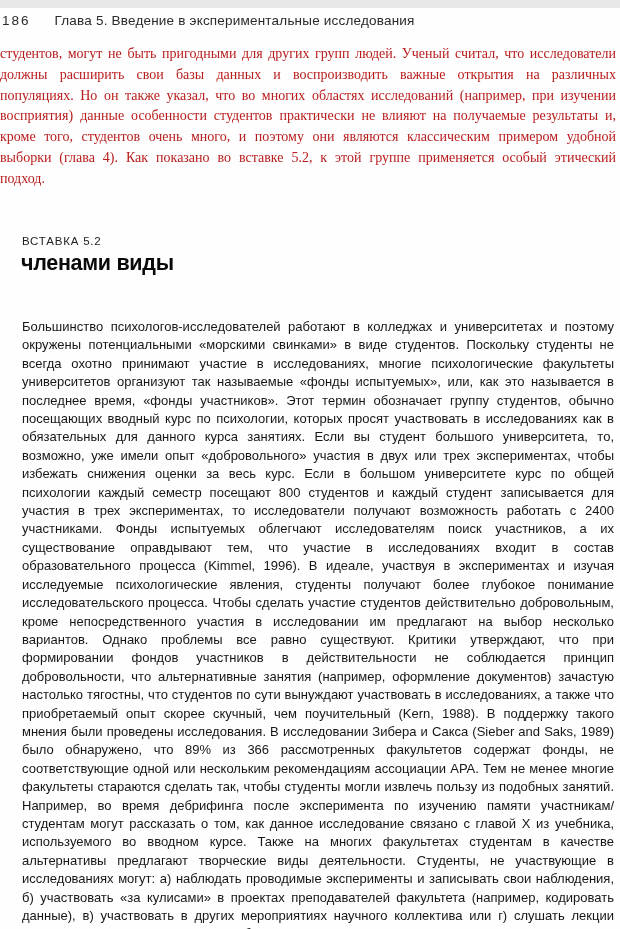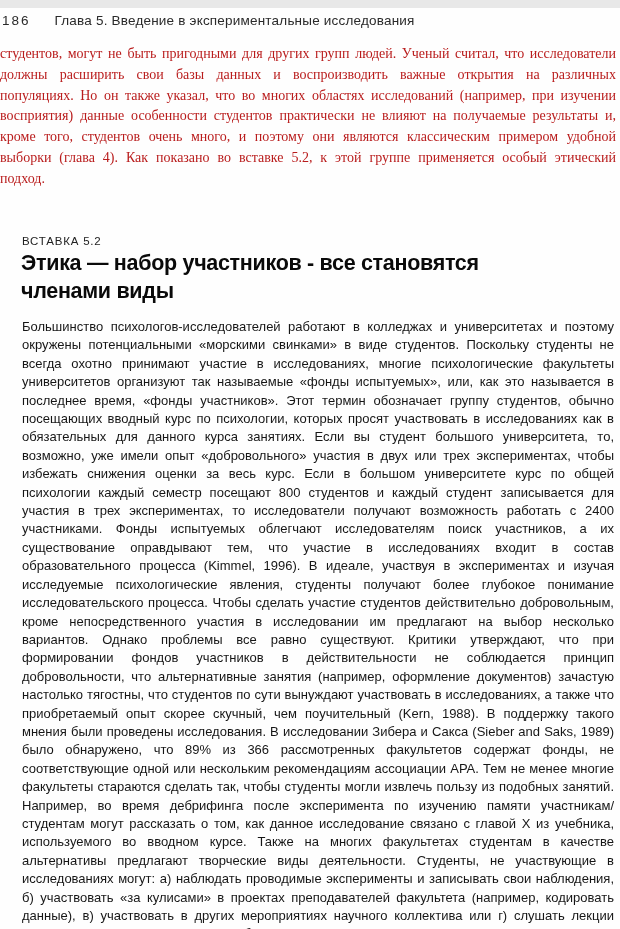--- a/index.html
+++ b/index.html
@@ -103,21 +103,20 @@
     <span class="page-number">186</span><span class="chapter-title">Глава 5. Введение в экспериментальные исследования</span>
   </div>
 
   <div class="intro-paragraph">студентов, могут не быть пригодными для других групп людей. Ученый считал, что исследователи должны расширить свои базы данных и воспроизводить важные открытия на различных популяциях. Но он также указал, что во многих областях исследований (например, при изучении восприятия) данные особенности студентов практически не влияют на получаемые результаты и, кроме того, студентов очень много, и поэтому они являются классическим примером удобной выборки (глава 4). Как показано во вставке 5.2, к этой группе применяется особый этический подход.</div>
 
   <section class="box-insert">
 
     <div class="box-label">ВСТАВКА 5.2</div>
 
     <h1 class="box-title">
-      <span class="title-line">Этика — набор участников - все становятся</span>
       <span class="title-line">членами виды</span>
     </h1>
 
     <div class="box-body">Большинство психологов-исследователей работают в колледжах и университетах и поэтому окружены потенциальными «морскими свинками» в виде студентов. Поскольку студенты не всегда охотно принимают участие в исследованиях, многие психологические факультеты университетов организуют так называемые «фонды испытуемых», или, как это называется в последнее время, «фонды участников». Этот термин обозначает группу студентов, обычно посещающих вводный курс по психологии, которых просят участвовать в исследованиях как в обязательных для данного курса занятиях. Если вы студент большого университета, то, возможно, уже имели опыт «добровольного» участия в двух или трех экспериментах, чтобы избежать снижения оценки за весь курс. Если в большом университете курс по общей психологии каждый семестр посещают 800 студентов и каждый студент записывается для участия в трех экспериментах, то исследователи получают возможность работать с 2400 участниками. Фонды испытуемых облегчают исследователям поиск участников, а их существование оправдывают тем, что участие в исследованиях входит в состав образовательного процесса (Kimmel, 1996). В идеале, участвуя в экспериментах и изучая исследуемые психологические явления, студенты получают более глубокое понимание исследовательского процесса. Чтобы сделать участие студентов действительно добровольным, кроме непосредственного участия в исследовании им предлагают на выбор несколько вариантов. Однако проблемы все равно существуют. Критики утверждают, что при формировании фондов участников в действительности не соблюдается принцип добровольности, что альтернативные занятия (например, оформление документов) зачастую настолько тягостны, что студентов по сути вынуждают участвовать в исследованиях, а также что приобретаемый опыт скорее скучный, чем поучительный (Kern, 1988). В поддержку такого мнения были проведены исследования. В исследовании Зибера и Сакса (Sieber and Saks, 1989) было обнаружено, что 89% из 366 рассмотренных факультетов содержат фонды, не соответствующие одной или нескольким рекомендациям ассоциации APA. Тем не менее многие факультеты стараются сделать так, чтобы студенты могли извлечь пользу из подобных занятий. Например, во время дебрифинга после эксперимента по изучению памяти участникам/студентам могут рассказать о том, как данное исследование связано с главой X из учебника, используемого во вводном курсе. Также на многих факультетах студентам в качестве альтернативы предлагают творческие виды деятельности. Студенты, не участвующие в исследованиях могут: а) наблюдать проводимые эксперименты и записывать свои наблюдения, б) участвовать «за кулисами» в проектах преподавателей факультета (например, кодировать данные), в) участвовать в других мероприятиях научного коллектива или г) слушать лекции ученых, приехавших в данное учебное заведение (Kimmel, 1996). Некоторые исследования показали, что студенты в основном находят участие в экспе-</div>
 
   </section>
 
 </div>
 
 </body></html>

